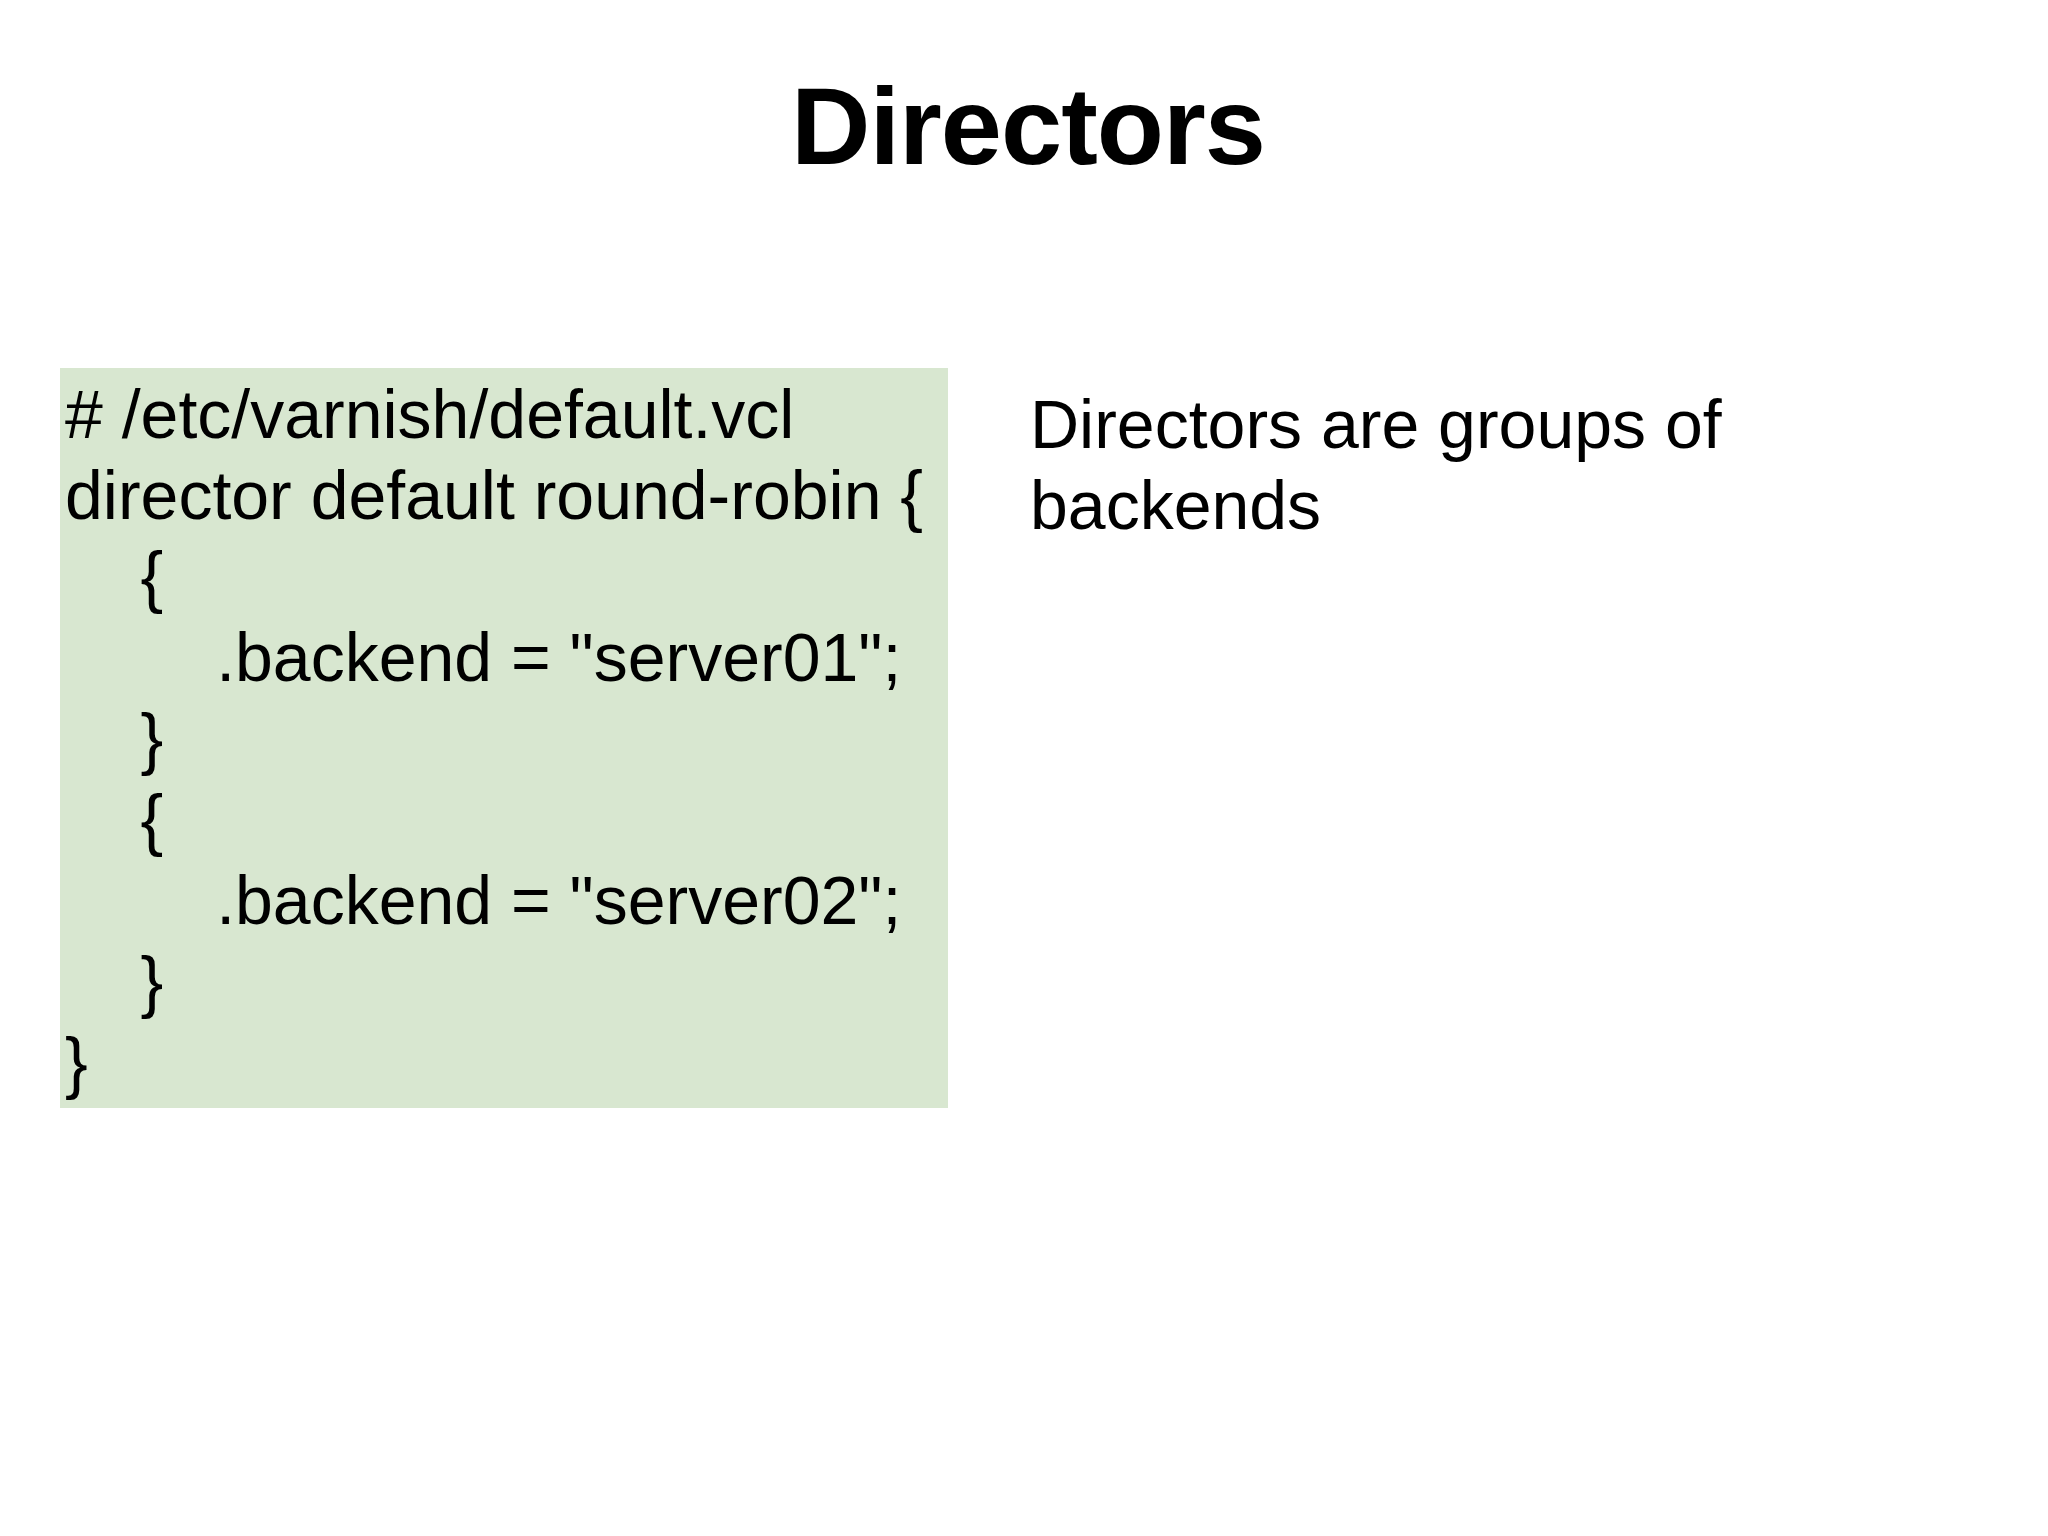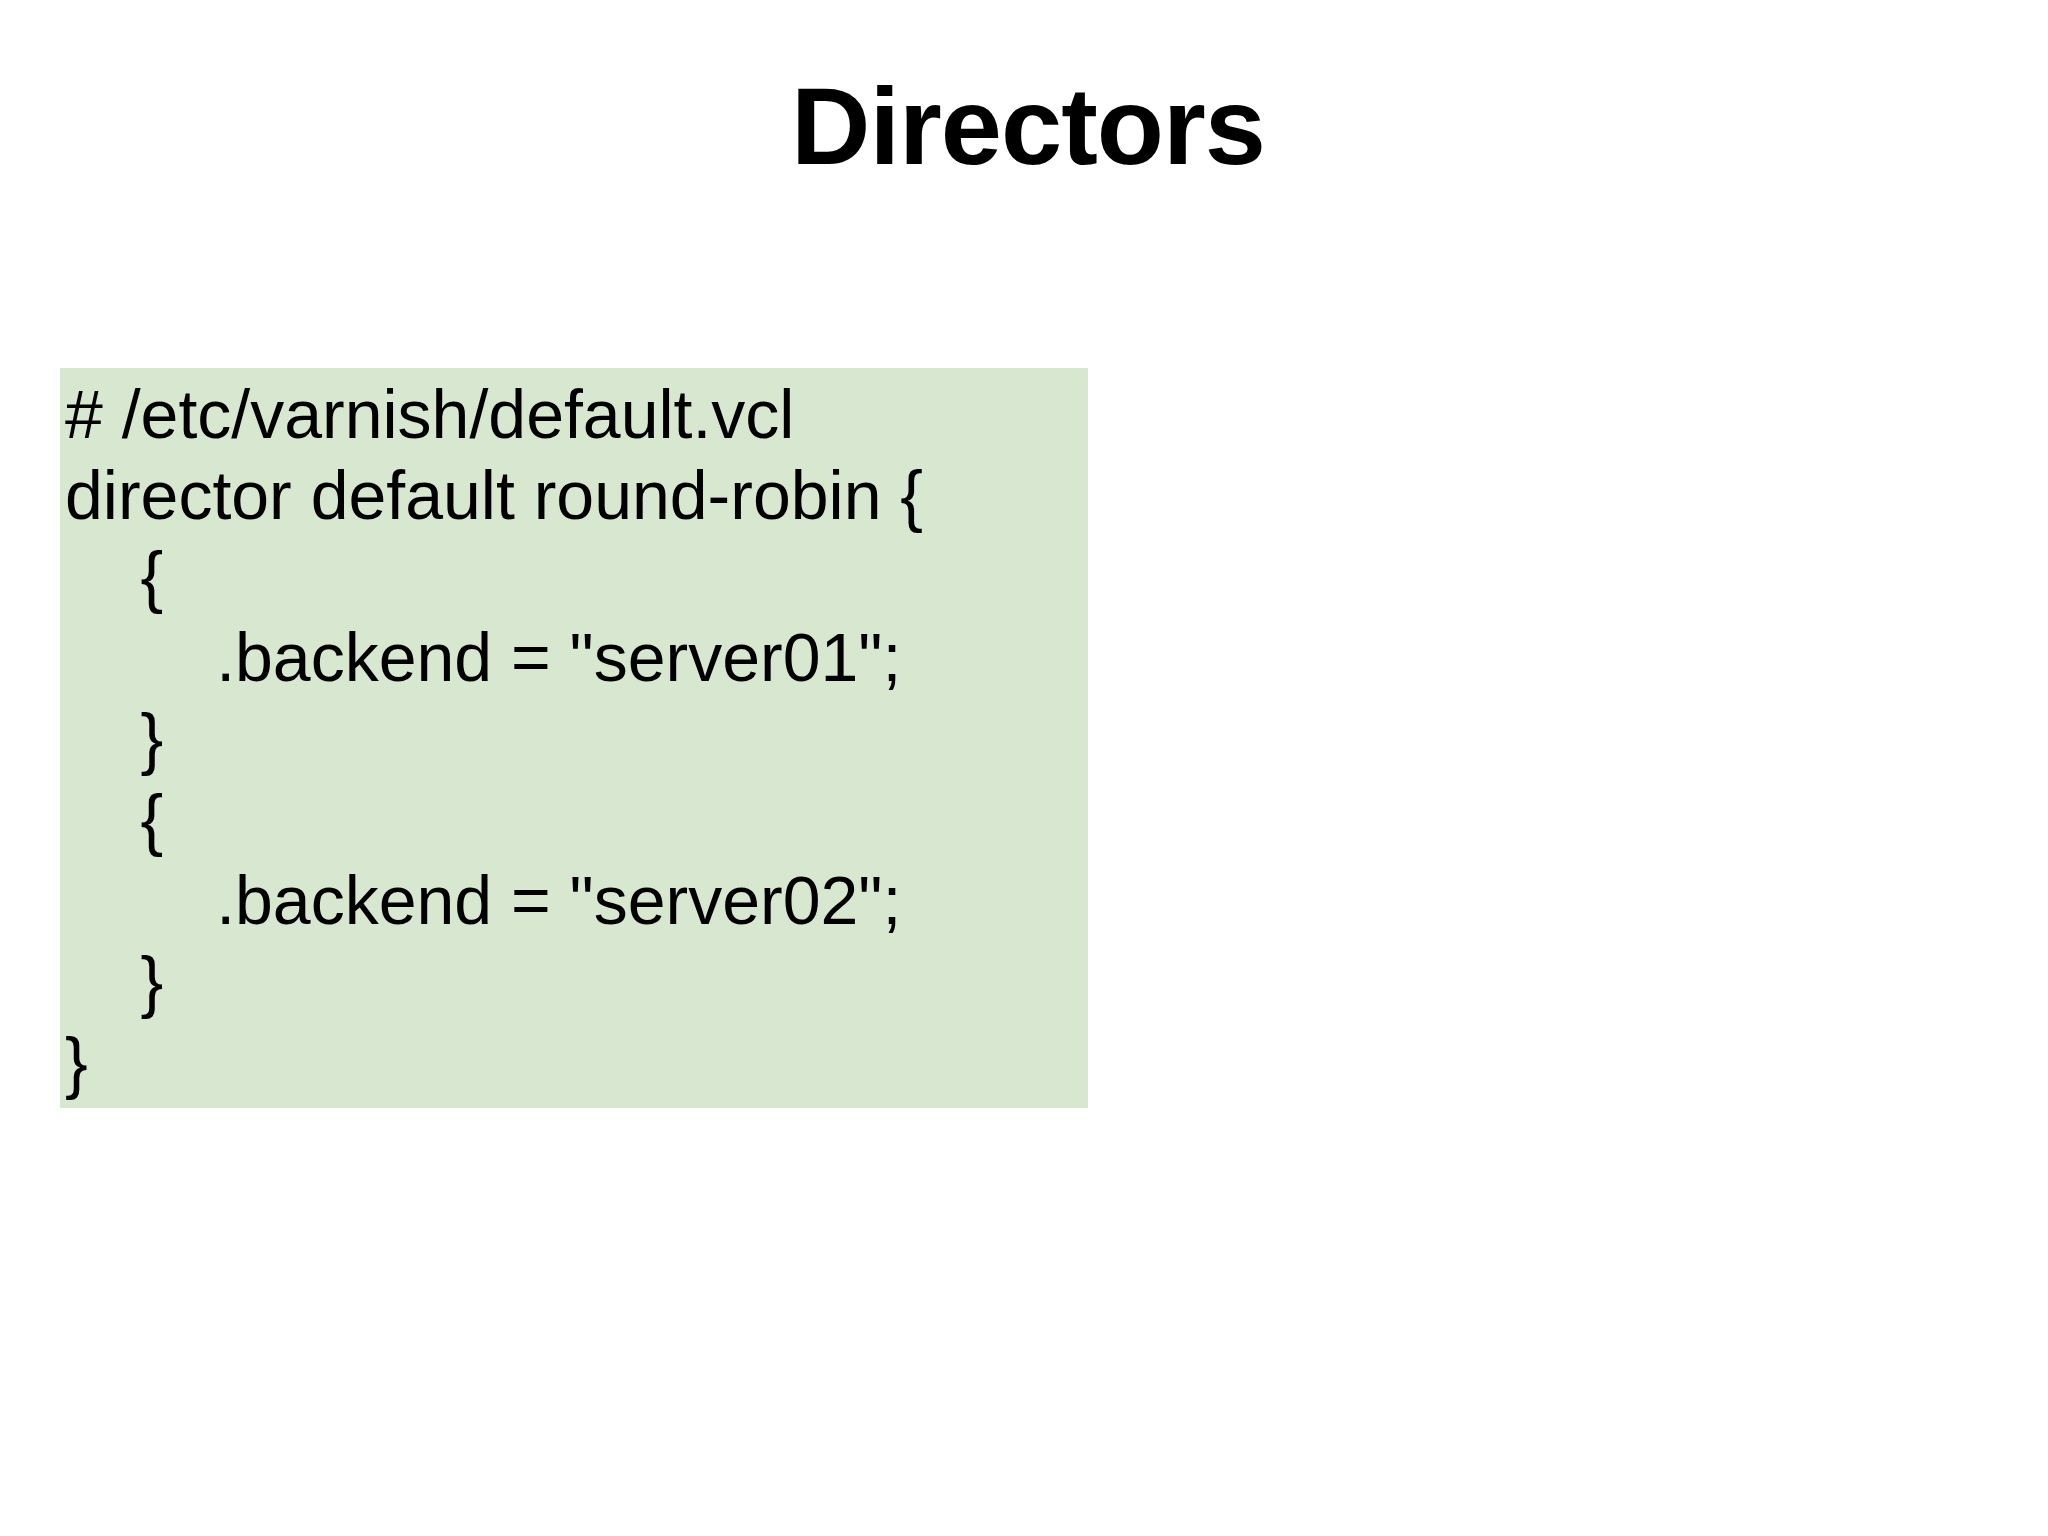--- a/index.html
+++ b/index.html
@@ -27,21 +27,21 @@
     text-align: center;
     font-size: 110px;
     font-weight: 700;
     line-height: 1.2;
     letter-spacing: -1px;
   }
   .code-block {
     position: absolute;
     left: 60px;
     top: 368px;
-    width: 1028px;
+    width: 888px;
     height: 740px;
     box-sizing: border-box;
     margin: 0;
     padding: 6px 0 0 5px;
     font-family: "Liberation Sans", sans-serif;
     font-size: 68px;
     line-height: 81px;
     white-space: pre;
     overflow: hidden;
   }
@@ -64,13 +64,14 @@
   <pre class="code-block" style="background: rgb(216, 231, 208);"># /etc/varnish/default.vcl
 director default round-robin {
     {
         .backend = "server01";
     }
     {
         .backend = "server02";
     }
 }</pre>
 
+  <p class="note">Directors are groups of backends</p>
 </div>
 
 </body></html>

